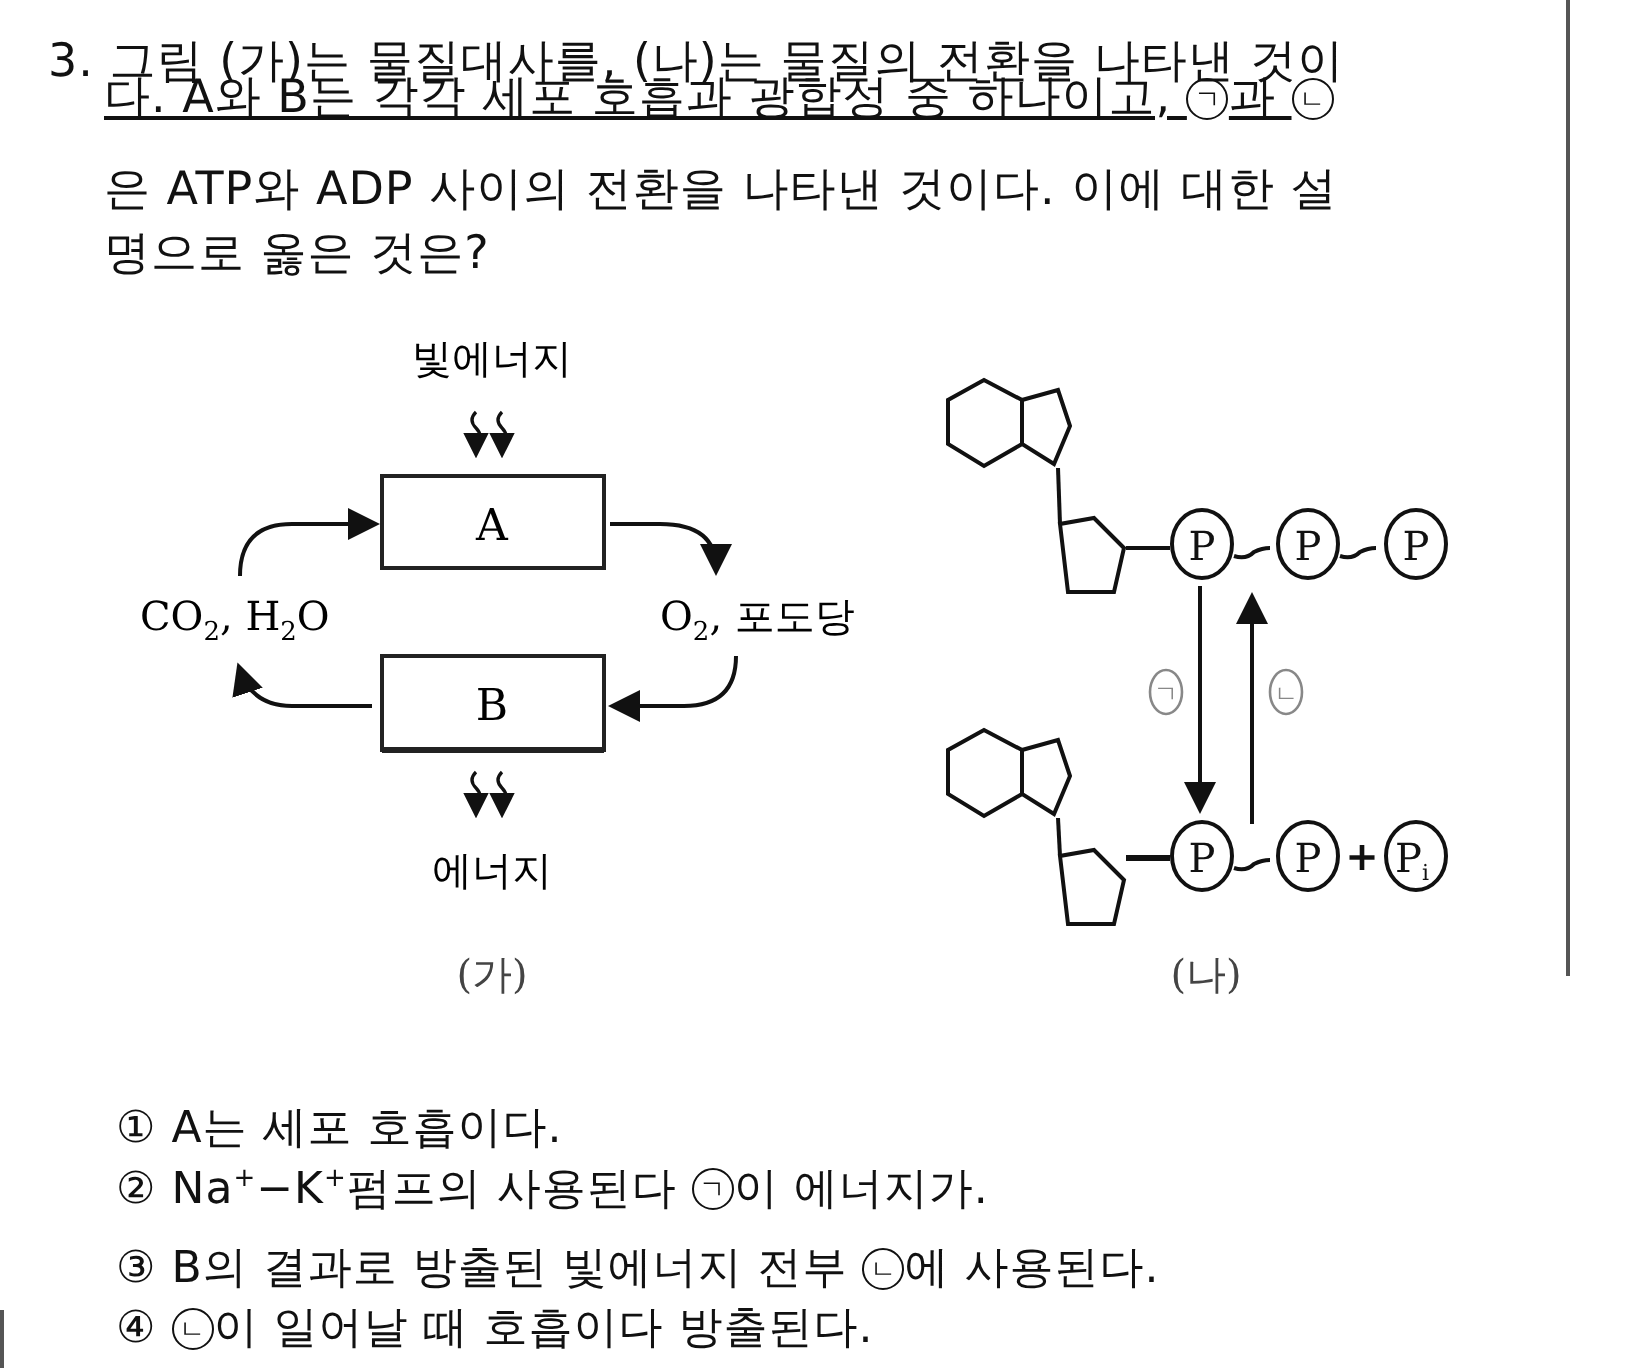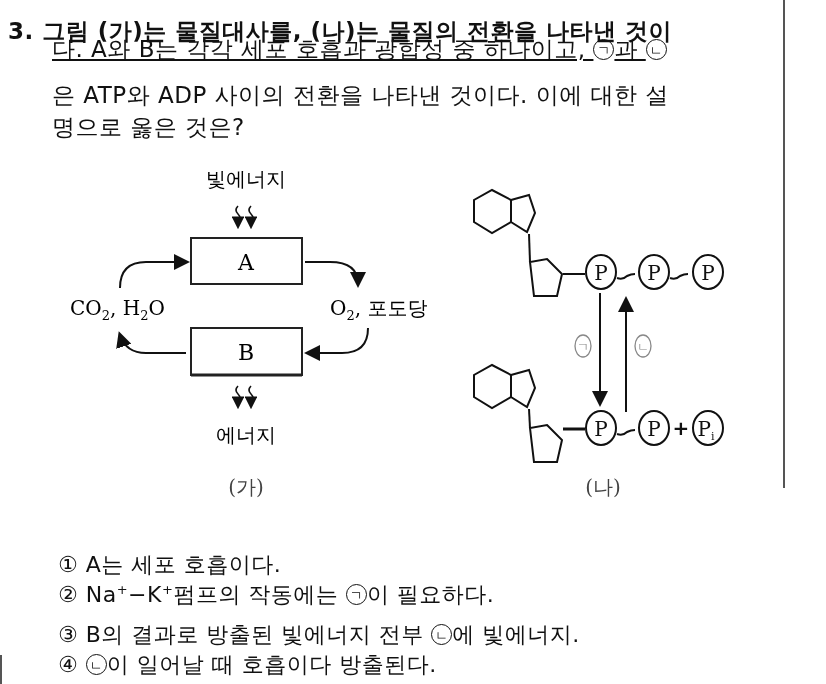--- a/index.html
+++ b/index.html
@@ -15,21 +15,21 @@
   .diagram { position: absolute; left: 0; top: 0; }
   .svgtext { font-family: "DejaVu Serif", "Liberation Serif", serif; }
 </style>
 </head>
 <body>
 
 <div class="vline-right"></div>
 <div class="vline-left"></div>
 
 <div>
-  <div class="q-line" style="left:8px; top:16px;font-weight:bold;">
+  <div class="q-line" style="left:24px; top:16px;">
     <span>3.</span>
     <span>그림 (가)는 물질대사를, (나)는 물질의 전환을 나타낸 것이</span>
   </div>
   <div class="q-line" style="left:52px; top:34px;text-decoration:underline;">
     <span>다. A와 B는 각각 세포 호흡과 광합성 중 하나이고, </span><span class="circ">ㄱ</span><span>과 </span><span class="circ">ㄴ</span>
   </div>
   <div class="q-line" style="left:52px; top:80px;">은 ATP와 ADP 사이의 전환을 나타낸 것이다. 이에 대한 설</div>
   <div class="q-line" style="left:52px; top:112px;text-align:right;">명으로 옳은 것은?</div>
 </div>
 
@@ -117,23 +117,23 @@
   </g>
 </svg>
 
 <div>
   <div class="opt" style="top:530px;margin-top:20px;">
     <span>①</span>
     <span>A는 세포 호흡이다.</span>
   </div>
   <div class="opt" style="top:575px;">
     <span>②</span>
-    <span>Na</span><sup>+</sup><span>−K</span><sup>+</sup><span>펌프의 작동에는 </span><span class="circ">ㄱ</span><span>이 필요하다.</span>
+    <span>Na</span><sup>+</sup><span>−K</span><sup>+</sup><span>펌프의 사용된다 </span><span class="circ">ㄱ</span><span>이 에너지가.</span>
   </div>
   <div class="opt" style="top:620px;">
     <span>③</span>
-    <span>B의 결과로 방출된 빛에너지 전부 </span><span class="circ">ㄴ</span><span>에 빛에너지.</span>
+    <span>B의 결과로 방출된 빛에너지 전부 </span><span class="circ">ㄴ</span><span>에 사용된다.</span>
   </div>
   <div class="opt" style="top:650px;">
     <span>④</span>
     <span class="circ">ㄴ</span><span>이 일어날 때 호흡이다 방출된다.</span>
   </div>
 </div>
 
 </body></html>

